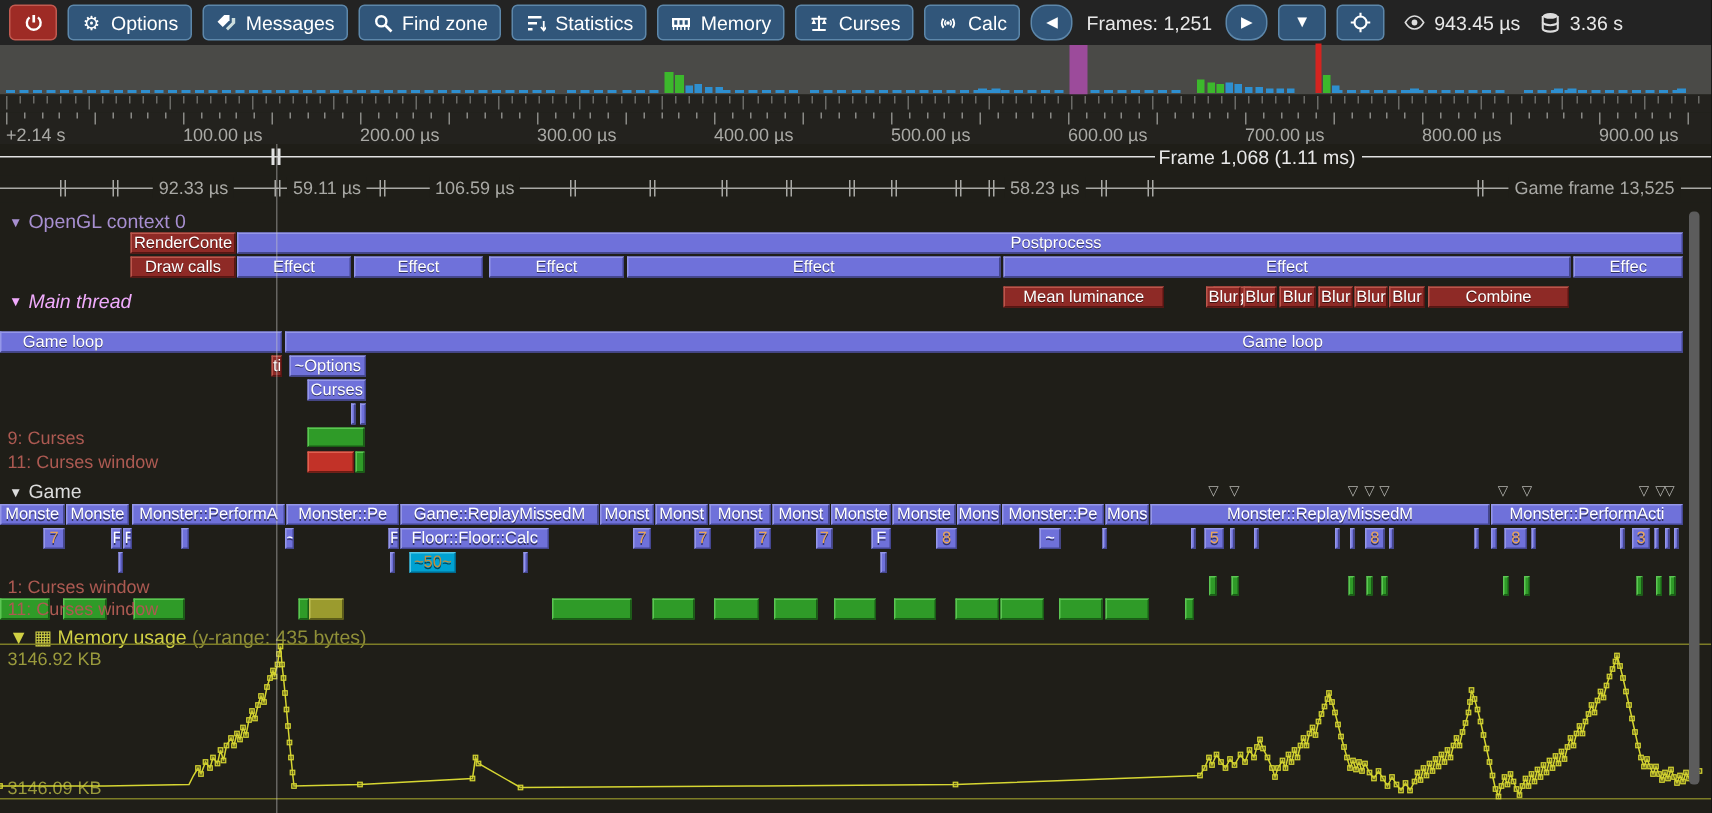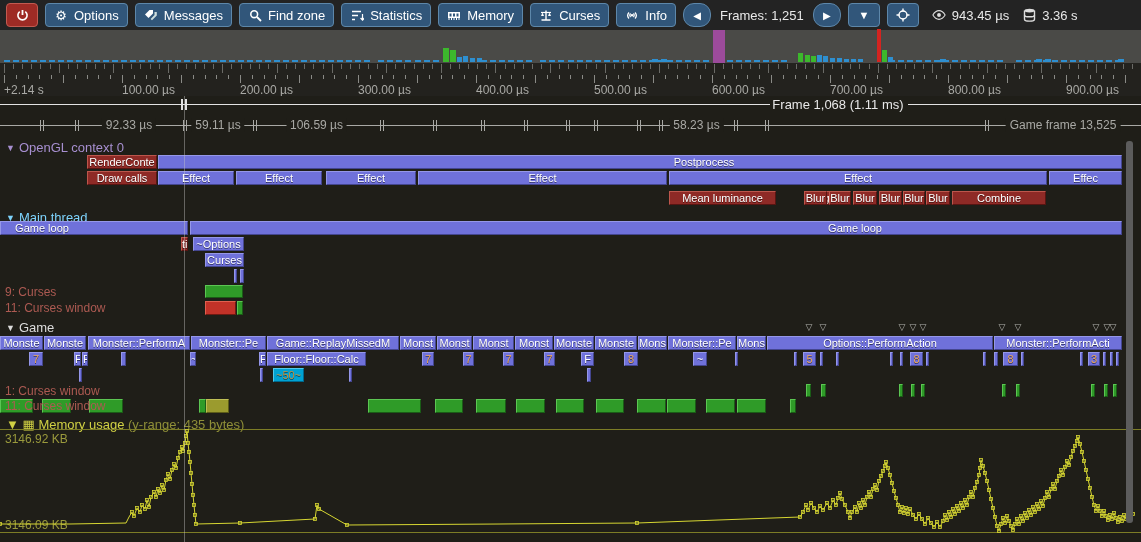--- a/index.html
+++ b/index.html
@@ -129,21 +129,21 @@
         <span>Curses</span>
       </span>
       <span class="tbtn">
         <span class="tico">
           <svg width="14" height="13" viewBox="0 0 14 13">
             <path d="M4 9.5a4.5 4.5 0 0 1 0-6M10 3.5a4.5 4.5 0 0 1 0 6" stroke="#fff" stroke-width="1.3" fill="none"></path>
             <path d="M5.6 8a2.5 2.5 0 0 1 0-3.5M8.4 4.5a2.5 2.5 0 0 1 0 3.5" stroke="#fff" stroke-width="1.1" fill="none"></path>
             <circle cx="7" cy="6.3" r="1.2" fill="#fff"></circle>
           </svg>
         </span>
-        <span>Info</span>
+        <span>Calc</span>
       </span>
       <span class="tbtn round">
         <span class="tico">
           <span style="font-size:10px">◀</span>
         </span>
       </span>
       <span id="frames-label">Frames: 1,251</span>
       <span class="tbtn round">
         <span class="tico">
           <span style="font-size:10px">▶</span>
@@ -608,21 +608,21 @@
       <div class="z z-p" style="left: 1049px; top: 171px; width: 73px; height: 14px;"><span>Effec</span></div>
       <div class="z z-r" style="left: 669px; top: 191px; width: 107px; height: 14px;"><span>Mean luminance</span></div>
       <div class="z z-r" style="left: 778px; top: 191px; width: 25px; height: 14px; margin-left: 31px;"><span>Brigh</span></div>
       <div class="z z-r" style="left: 804px; top: 191px; width: 23px; height: 14px;"><span>Blur</span></div>
       <div class="z z-r" style="left: 829px; top: 191px; width: 22px; height: 14px;"><span>Blur</span></div>
       <div class="z z-r" style="left: 853px; top: 191px; width: 24px; height: 14px;"><span>Blur</span></div>
       <div class="z z-r" style="left: 879px; top: 191px; width: 23px; height: 14px;"><span>Blur</span></div>
       <div class="z z-r" style="left: 903px; top: 191px; width: 22px; height: 14px;"><span>Blur</span></div>
       <div class="z z-r" style="left: 926px; top: 191px; width: 24px; height: 14px;"><span>Blur</span></div>
       <div class="z z-r" style="left: 952px; top: 191px; width: 94px; height: 14px;"><span>Combine</span></div>
-      <div class="sechead" style="left: 6px; top: 210px; color: #7dd3fc;"><span class="tri">▼</span><span>Main thread</span></div>
+      <div class="sechead" style="left: 6px; top: 193px; color: #f0abfc; font-style: italic;"><span class="tri">▼</span><span>Main thread</span></div>
       <div class="z z-p" style="left: 0px; top: 221px; width: 188px; height: 14px; padding-right: 104px;"><span>Game loop</span></div>
       <div class="z z-p" style="left: 190px; top: 221px; width: 932px; height: 14px; padding-left: 398px;"><span>Game loop</span></div>
       <div class="z z-r" style="left: 181px; top: 237px; width: 7px; height: 14px;"><span>ti</span></div>
       <div class="z z-p" style="left: 193px; top: 237px; width: 51px; height: 14px;"><span>~Options</span></div>
       <div class="z z-p" style="left: 205px; top: 253px; width: 39px; height: 14px;"><span>Curses</span></div>
       <div class="z z-p" style="left: 234px; top: 269px; width: 3px; height: 14px;"></div>
       <div class="z z-p" style="left: 240px; top: 269px; width: 4px; height: 14px;"></div>
       <div class="rowlab" style="left: 5px; top: 285px;">9: Curses</div>
       <div class="z z-g" style="left: 205px; top: 285px; width: 38px; height: 13px;"></div>
       <div class="rowlab" style="left: 5px; top: 301px;">11: Curses window</div>
@@ -646,21 +646,21 @@
       <div class="z z-p" style="left: 267px; top: 336px; width: 132px; height: 14px;"><span>Game::ReplayMissedM</span></div>
       <div class="z z-p" style="left: 400px; top: 336px; width: 36px; height: 14px;"><span>Monst</span></div>
       <div class="z z-p" style="left: 437px; top: 336px; width: 35px; height: 14px;"><span>Monst</span></div>
       <div class="z z-p" style="left: 473px; top: 336px; width: 41px; height: 14px;"><span>Monst</span></div>
       <div class="z z-p" style="left: 515px; top: 336px; width: 38px; height: 14px;"><span>Monst</span></div>
       <div class="z z-p" style="left: 554px; top: 336px; width: 40px; height: 14px;"><span>Monste</span></div>
       <div class="z z-p" style="left: 595px; top: 336px; width: 42px; height: 14px;"><span>Monste</span></div>
       <div class="z z-p" style="left: 638px; top: 336px; width: 29px; height: 14px;"><span>Mons</span></div>
       <div class="z z-p" style="left: 668px; top: 336px; width: 68px; height: 14px;"><span>Monster::Pe</span></div>
       <div class="z z-p" style="left: 737px; top: 336px; width: 29px; height: 14px;"><span>Mons</span></div>
-      <div class="z z-p" style="left: 767px; top: 336px; width: 226px; height: 14px;"><span>Options::PerformAction</span></div>
+      <div class="z z-p" style="left: 767px; top: 336px; width: 226px; height: 14px;"><span>Monster::ReplayMissedM</span></div>
       <div class="z z-p" style="left: 994px; top: 336px; width: 128px; height: 14px;"><span>Monster::PerformActi</span></div>
       <div class="z z-p" style="left: 29px; top: 352px; width: 14px; height: 14px;"><span class="num">7</span></div>
       <div class="z z-p" style="left: 74px; top: 352px; width: 7px; height: 14px;"><span>F</span></div>
       <div class="z z-p" style="left: 82px; top: 352px; width: 6px; height: 14px;"><span>F</span></div>
       <div class="z z-p" style="left: 121px; top: 352px; width: 5px; height: 14px;"></div>
       <div class="z z-p" style="left: 190px; top: 352px; width: 6px; height: 14px;"><span>~</span></div>
       <div class="z z-p" style="left: 259px; top: 352px; width: 7px; height: 14px;"><span>F</span></div>
       <div class="z z-p" style="left: 267px; top: 352px; width: 99px; height: 14px;"><span>Floor::Floor::Calc</span></div>
       <div class="z z-p" style="left: 422px; top: 352px; width: 12px; height: 14px;"><span class="num">7</span></div>
       <div class="z z-p" style="left: 463px; top: 352px; width: 11px; height: 14px;"><span class="num">7</span></div>

